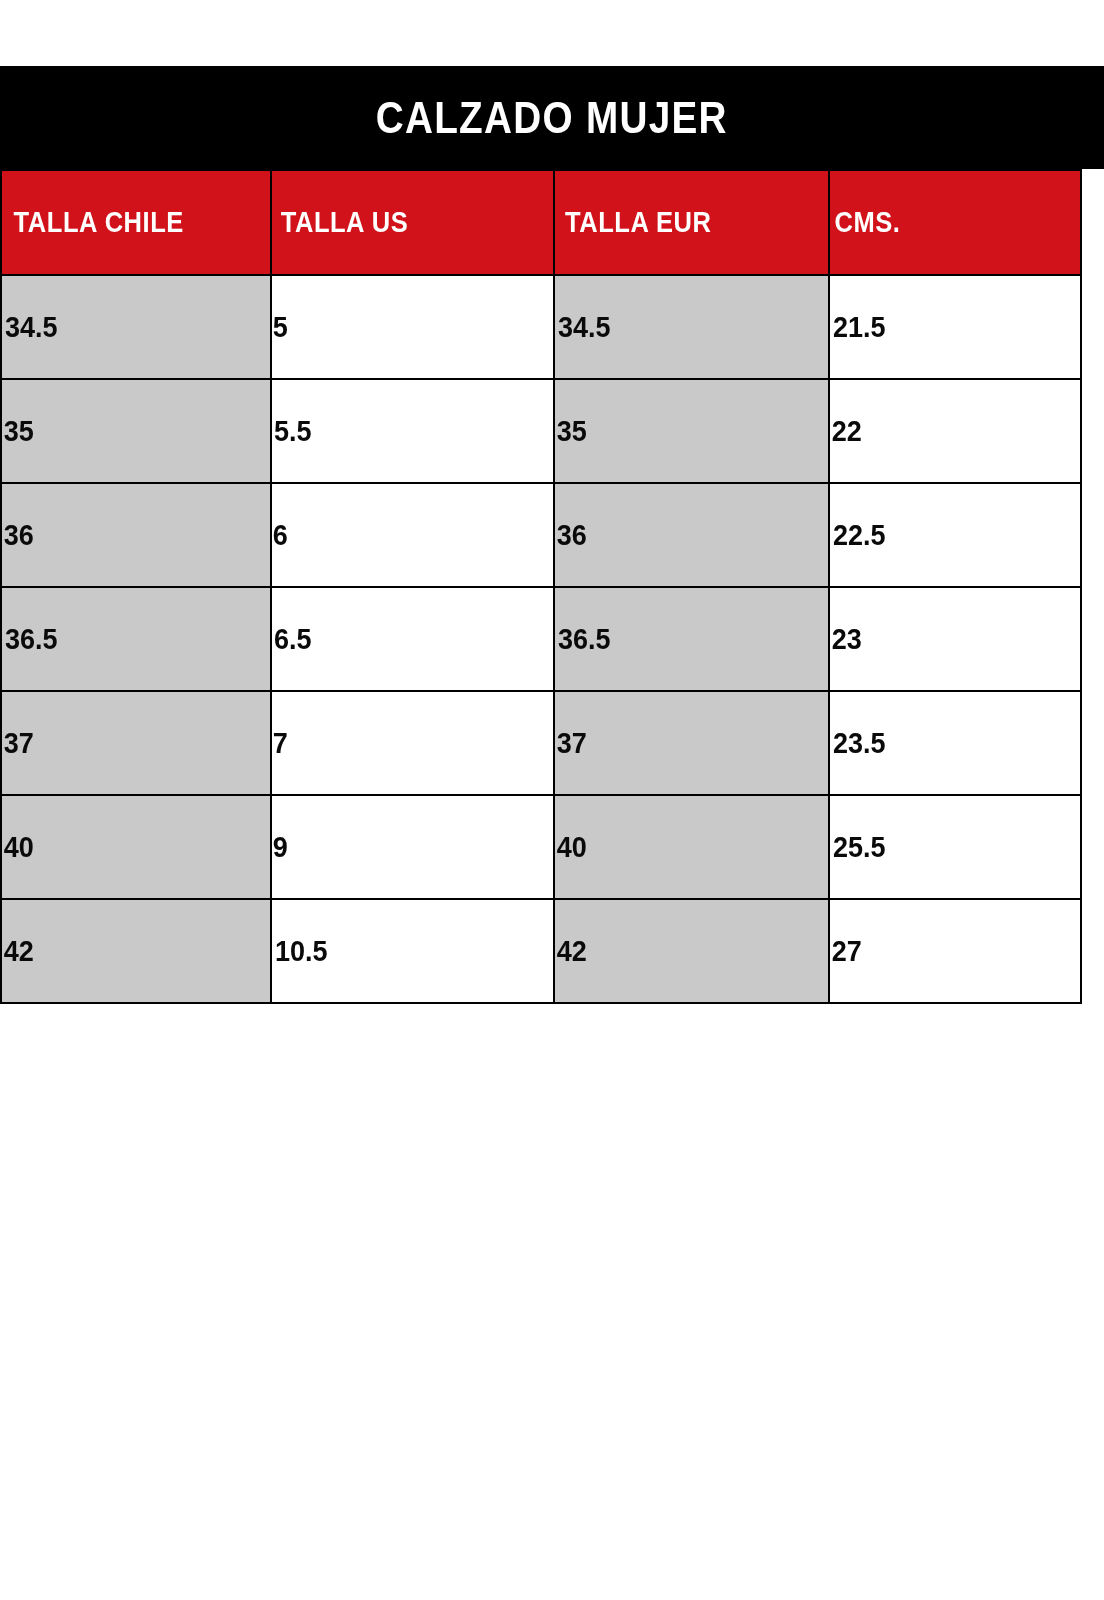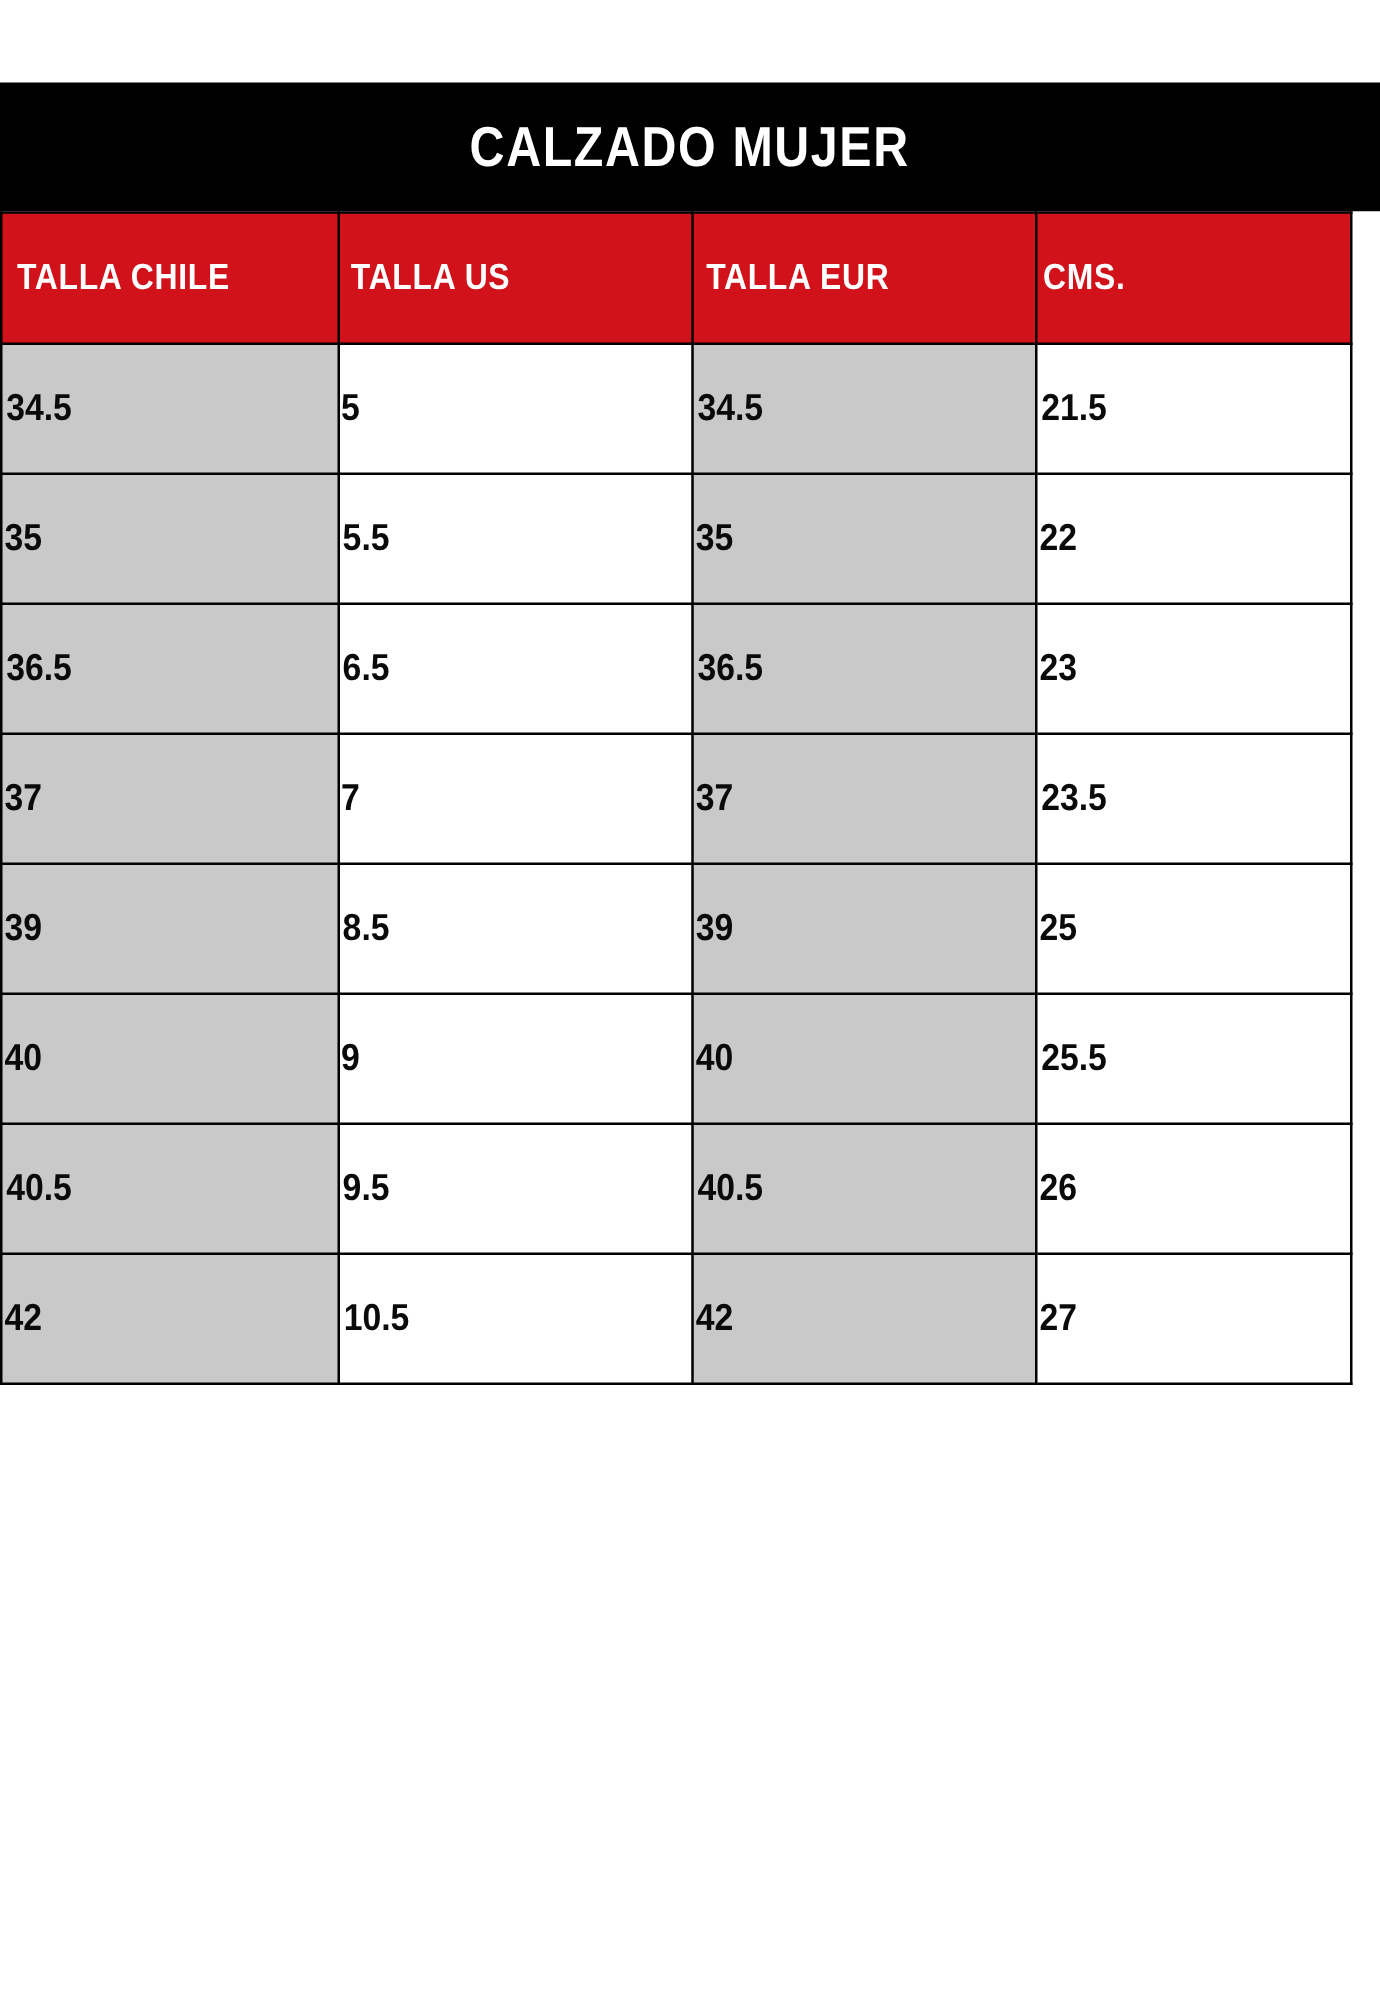--- a/index.html
+++ b/index.html
@@ -139,48 +139,42 @@
           <td class="shaded"><span class="vlabel">34.5</span></td>
           <td><span class="vlabel">21.5</span></td>
         </tr>
         <tr>
           <td class="shaded"><span class="vlabel">35</span></td>
           <td><span class="vlabel">5.5</span></td>
           <td class="shaded"><span class="vlabel">35</span></td>
           <td><span class="vlabel">22</span></td>
         </tr>
         <tr>
+          <td class="shaded"><span class="vlabel">36</span></td>
+          <td><span class="vlabel">6</span></td>
+          <td class="shaded"><span class="vlabel">36</span></td>
+          <td><span class="vlabel">22.5</span></td>
+        </tr>
+        <tr>
           <td class="shaded"><span class="vlabel">36.5</span></td>
           <td><span class="vlabel">6.5</span></td>
           <td class="shaded"><span class="vlabel">36.5</span></td>
           <td><span class="vlabel">23</span></td>
         </tr>
         <tr>
           <td class="shaded"><span class="vlabel">37</span></td>
           <td><span class="vlabel">7</span></td>
           <td class="shaded"><span class="vlabel">37</span></td>
           <td><span class="vlabel">23.5</span></td>
         </tr>
         <tr>
-          <td class="shaded"><span class="vlabel">39</span></td>
-          <td><span class="vlabel">8.5</span></td>
-          <td class="shaded"><span class="vlabel">39</span></td>
-          <td><span class="vlabel">25</span></td>
-        </tr>
-        <tr>
           <td class="shaded"><span class="vlabel">40</span></td>
           <td><span class="vlabel">9</span></td>
           <td class="shaded"><span class="vlabel">40</span></td>
           <td><span class="vlabel">25.5</span></td>
-        </tr>
-        <tr>
-          <td class="shaded"><span class="vlabel">40.5</span></td>
-          <td><span class="vlabel">9.5</span></td>
-          <td class="shaded"><span class="vlabel">40.5</span></td>
-          <td><span class="vlabel">26</span></td>
         </tr>
         <tr>
           <td class="shaded"><span class="vlabel">42</span></td>
           <td><span class="vlabel">10.5</span></td>
           <td class="shaded"><span class="vlabel">42</span></td>
           <td><span class="vlabel">27</span></td>
         </tr>
       </tbody>
   </table>
 

